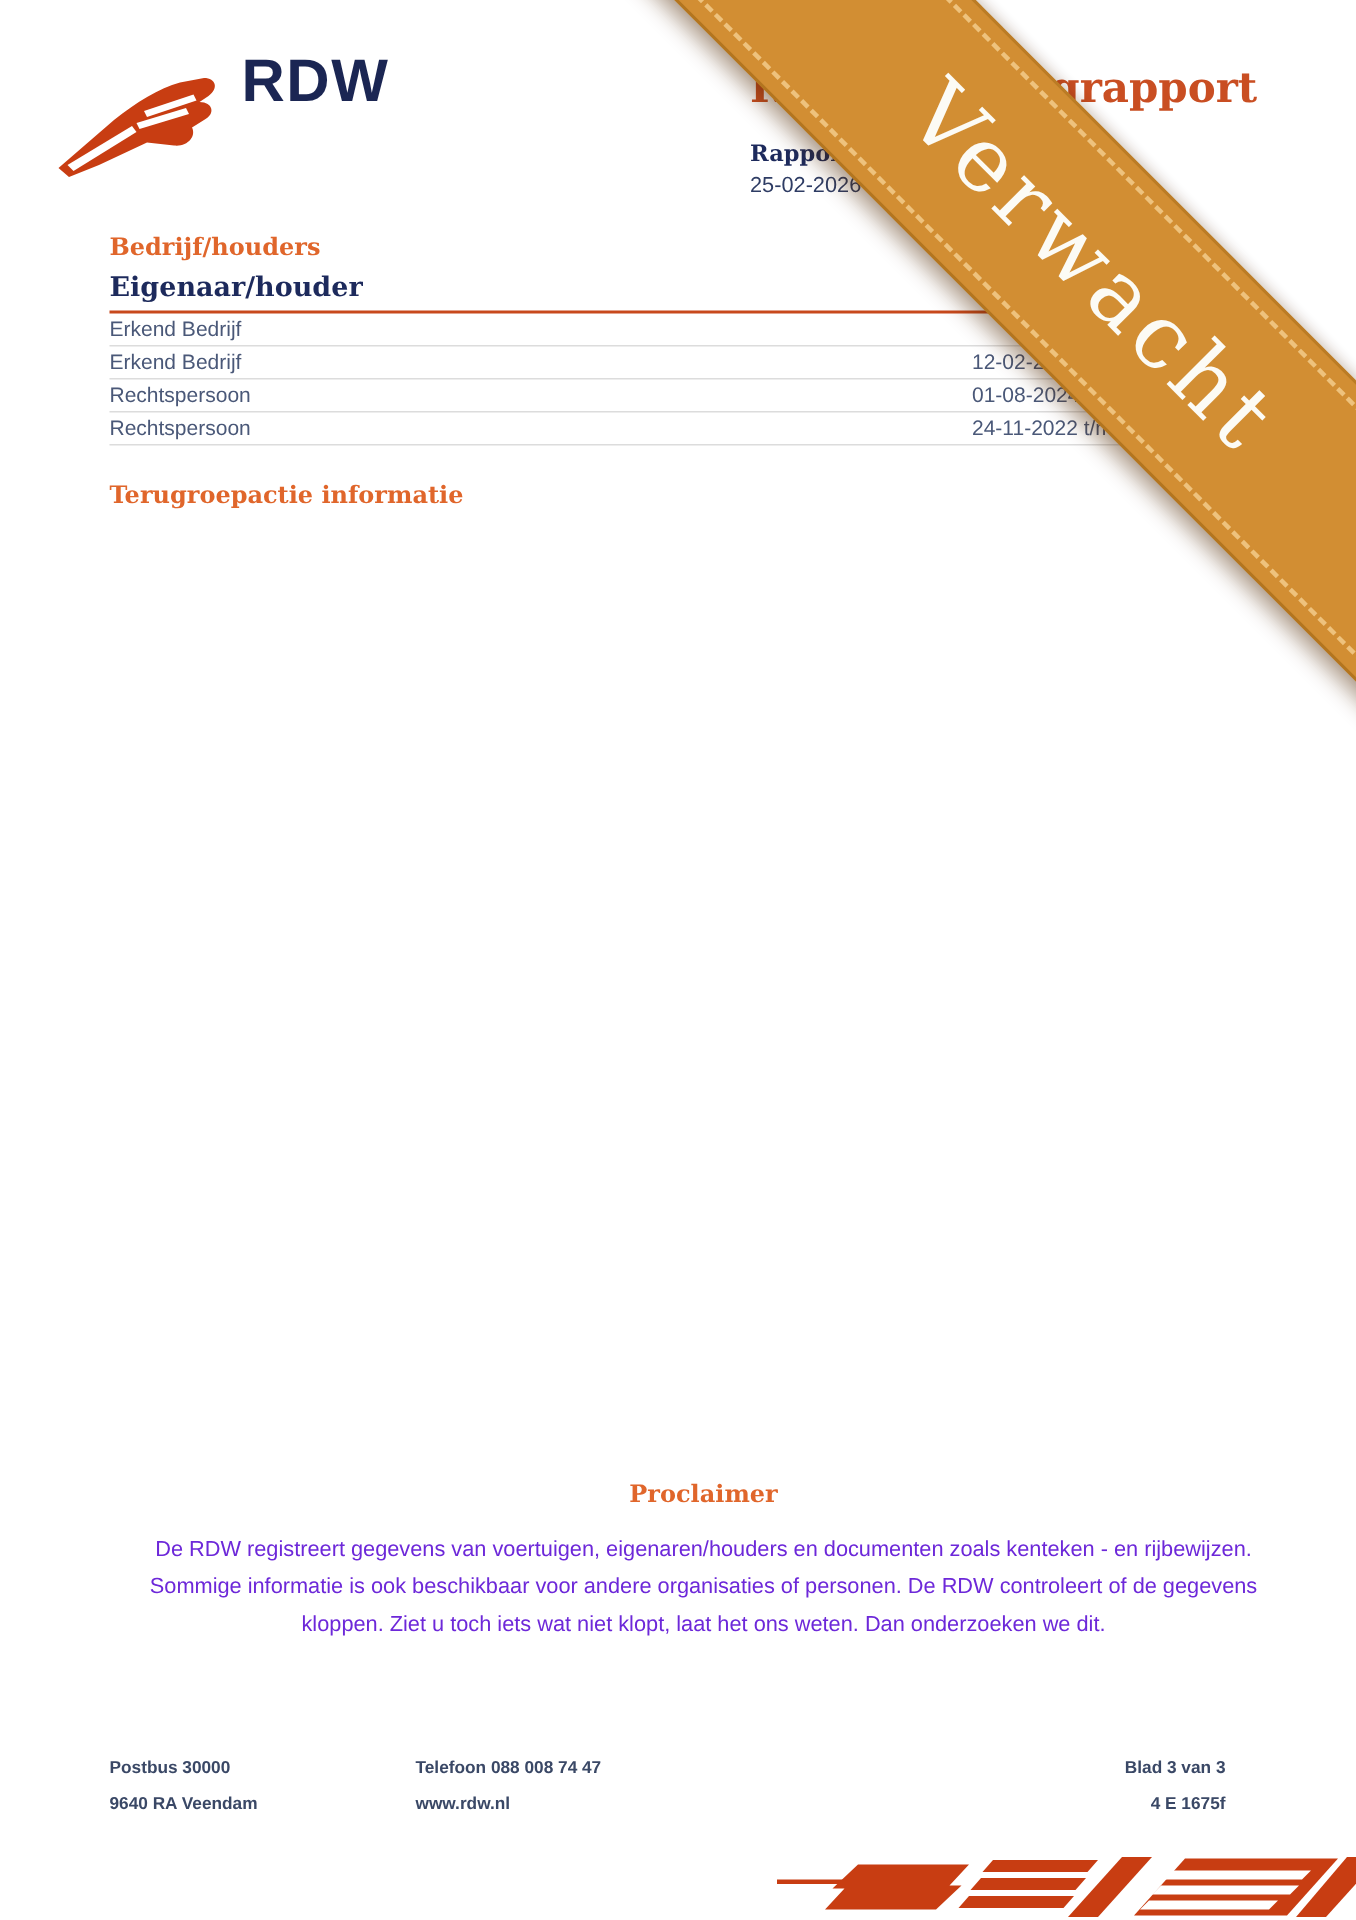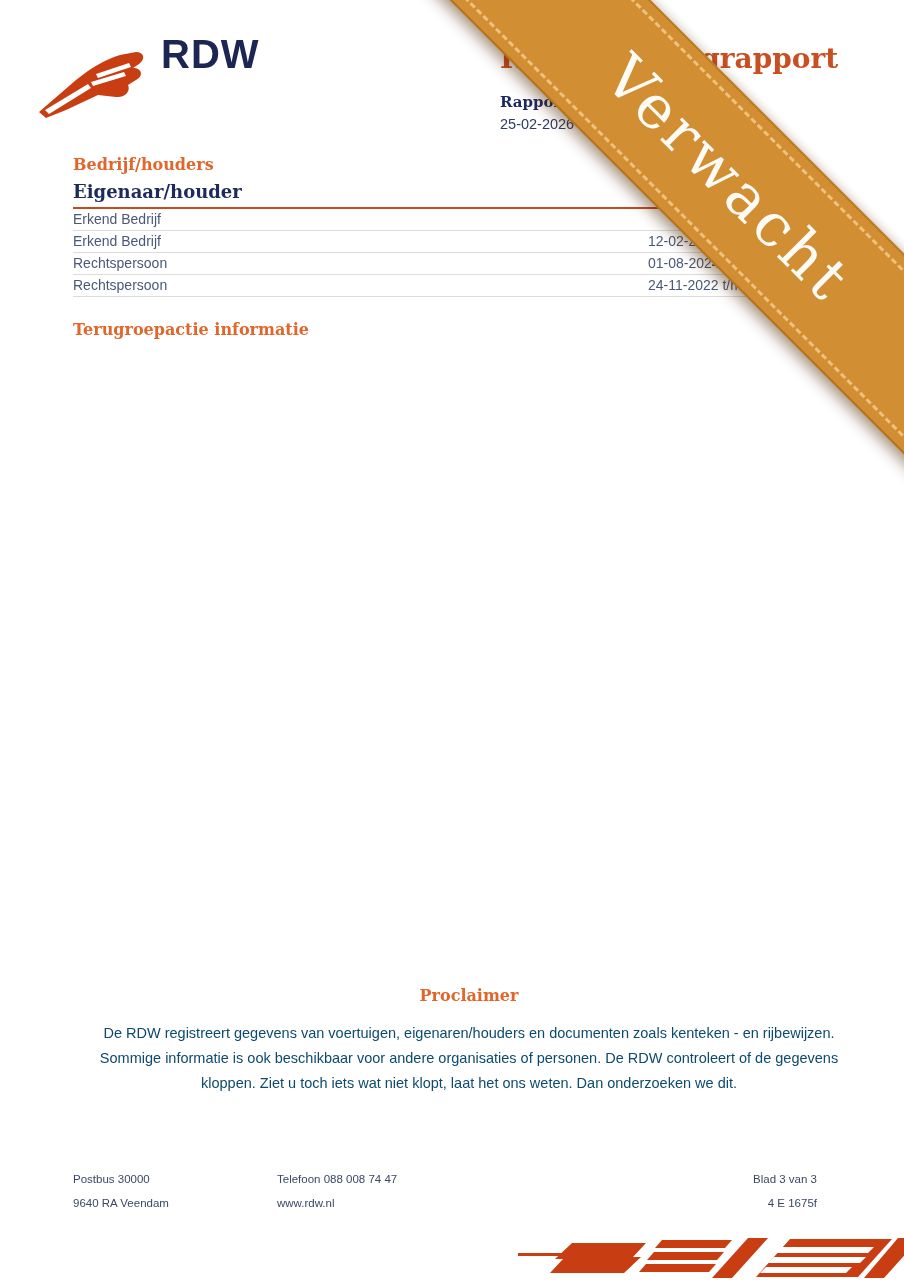--- a/index.html
+++ b/index.html
@@ -47,24 +47,24 @@
   }
   .owner-row{
     position:relative;height:21px;line-height:21px;
     border-bottom:1px solid #dcdcdc;
     font-size:14px;color:#4a5878;white-space:nowrap;
   }
   .owner-period{position:absolute;left:575px;top:0;}
   .recall{position:absolute;left:73px;top:320px;width:758px;}
   .recall p{margin:9px 0 0 0;font-size:14.5px;color:#3b4868;}
   .proclaimer{position:absolute;left:73px;top:986px;width:792px;text-align:center;}
-  .proclaimer p{margin:16px 0 0 0;font-size:14.5px;line-height:25px;color:#0c4a6e;}
+  .proclaimer p{margin:16px 0 0 0;font-size:14.5px;line-height:25px;color:#6d28d9;}
   
   .footer{position:absolute;left:73px;top:1167px;width:744px;height:52px;font-size:11.5px;color:#3a4866;}
-  .footer .col{position:absolute;top:0;}
+  .footer .col{position:absolute;top:0;font-weight:bold;}
   .footer .col div{height:24px;line-height:24px;}
   .footer .col-address{left:0;}
   .footer .col-contact{left:204px;}
   .footer .col-meta{right:0;text-align:right;}
   
   .ribbon{
     position:absolute;left:308px;top:107px;width:840px;height:138px;
     background:#d28e33;
     border-top:2px solid #bb7c25;border-bottom:2px solid #b3751f;
     transform:rotate(45deg);

